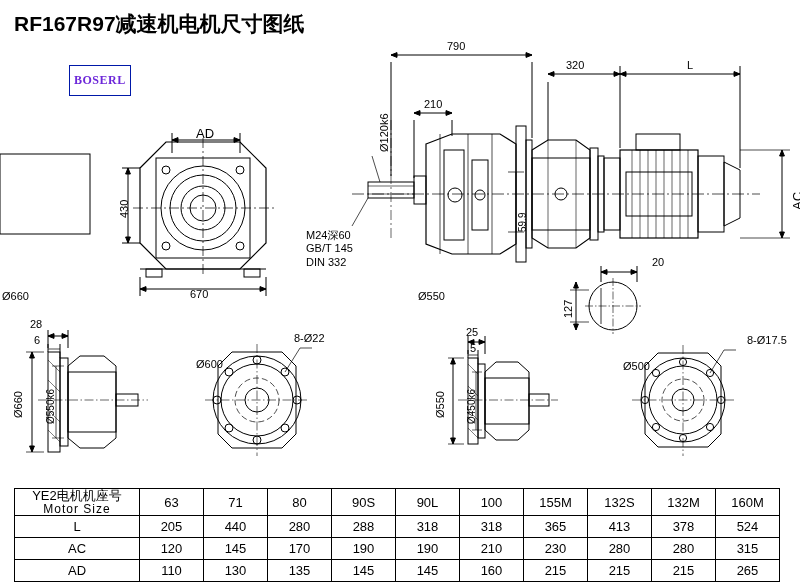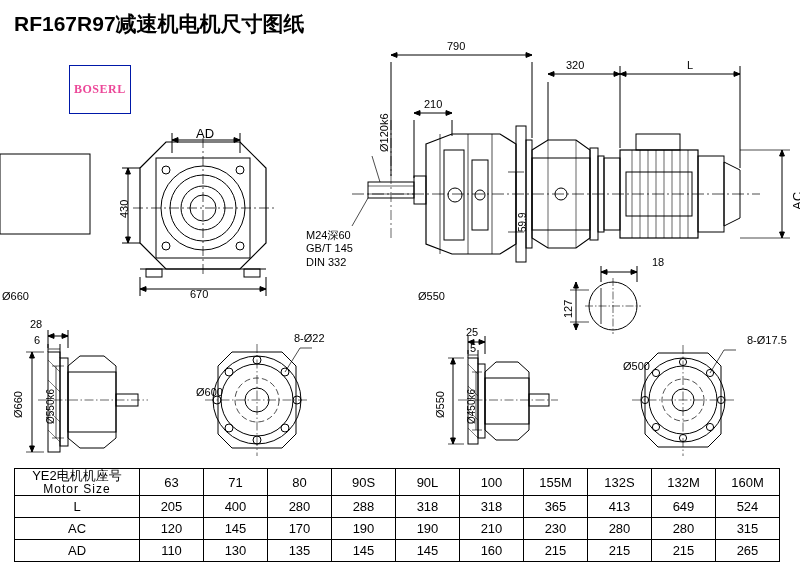--- a/index.html
+++ b/index.html
@@ -13,41 +13,41 @@
   }
   .page{position:relative;width:800px;height:586px;}
   #title{
     position:absolute;left:14px;top:10px;
     font-size:21px;font-weight:bold;letter-spacing:0px;
     white-space:nowrap;
   }
   .logo{
     position:absolute;left:69px;top:65px;
     border:1.5px solid #0018a8;
-    padding:16px 4px;
-    font-size:12px;font-weight:bold;color:#ec4899;
+    padding:7px 4px;
+    font-size:12px;font-weight:bold;color:#6d28d9;
     font-family:"Liberation Serif", serif;
     letter-spacing:.5px;
   }
   svg.draw{position:absolute;left:0;top:0;}
   .lbl{
     position:absolute;
     font-size:11px;
     font-family:"Liberation Sans", sans-serif;
     white-space:nowrap;
     color:#000;
   }
   .lbl.sm{font-size:10px;}
   .vert{
     transform:rotate(-90deg);
     transform-origin:left top;
   }
   
   #spec-table{
-    position:absolute;left:14px;top:468px;
+    position:absolute;left:14px;top:488px;
     border-collapse:collapse;
     font-size:13px;
   }
   #spec-table td{
     border:1px solid #000;
     text-align:center;
     height:21px;
     padding:0 2px;
   }
   #spec-table td.rowhdr{
@@ -336,30 +336,30 @@
   <div class="lbl" style="left:306px;top:242px;">GB/T 145</div>
   <div class="lbl" style="left:306px;top:256px;">DIN 332</div>
 
   <div class="lbl" style="left:196px;top:126px;font-size:13px;">AD</div>
   <div class="lbl vert" style="left:118px;top:218px;">430</div>
   <div class="lbl" style="left:190px;top:288px;">670</div>
 
   <div class="lbl" style="left:2px;top:290px;">Ø660</div>
   <div class="lbl" style="left:418px;top:290px;">Ø550</div>
 
-  <div class="lbl" style="left:652px;top:256px;">18</div>
+  <div class="lbl" style="left:652px;top:256px;">20</div>
   <div class="lbl vert" style="left:562px;top:318px;">127</div>
 
   <div class="lbl" style="left:30px;top:318px;">28</div>
   <div class="lbl" style="left:34px;top:334px;">6</div>
   <div class="lbl vert" style="left:12px;top:418px;">Ø660</div>
   <div class="lbl sm vert" style="left:45px;top:424px;">Ø550k6</div>
 
   <div class="lbl" style="left:278px;top:332px;padding-left:16px;">8-Ø22</div>
-  <div class="lbl" style="left:196px;top:358px;margin-top:28px;">Ø600</div>
+  <div class="lbl" style="left:196px;top:358px;">Ø600</div>
 
   <div class="lbl" style="left:466px;top:326px;">25</div>
   <div class="lbl" style="left:470px;top:342px;">5</div>
   <div class="lbl vert" style="left:434px;top:418px;">Ø550</div>
   <div class="lbl sm vert" style="left:466px;top:424px;">Ø450k6</div>
 
   <div class="lbl" style="left:705px;top:334px;padding-left:42px;">8-Ø17.5</div>
   <div class="lbl" style="left:623px;top:360px;">Ø500</div>
 
   <table id="spec-table">
@@ -376,28 +376,28 @@
         <td class="datacell">90L</td>
         <td class="datacell">100</td>
         <td class="datacell">155M</td>
         <td class="datacell">132S</td>
         <td class="datacell">132M</td>
         <td class="datacell">160M</td>
       </tr>
       <tr>
         <td class="rowhdr">L</td>
         <td class="datacell">205</td>
-        <td class="datacell">400</td>
+        <td class="datacell">440</td>
         <td class="datacell">280</td>
         <td class="datacell">288</td>
         <td class="datacell">318</td>
         <td class="datacell">318</td>
         <td class="datacell">365</td>
         <td class="datacell">413</td>
-        <td class="datacell">649</td>
+        <td class="datacell">378</td>
         <td class="datacell">524</td>
       </tr>
       <tr>
         <td class="rowhdr">AC</td>
         <td class="datacell">120</td>
         <td class="datacell">145</td>
         <td class="datacell">170</td>
         <td class="datacell">190</td>
         <td class="datacell">190</td>
         <td class="datacell">210</td>

